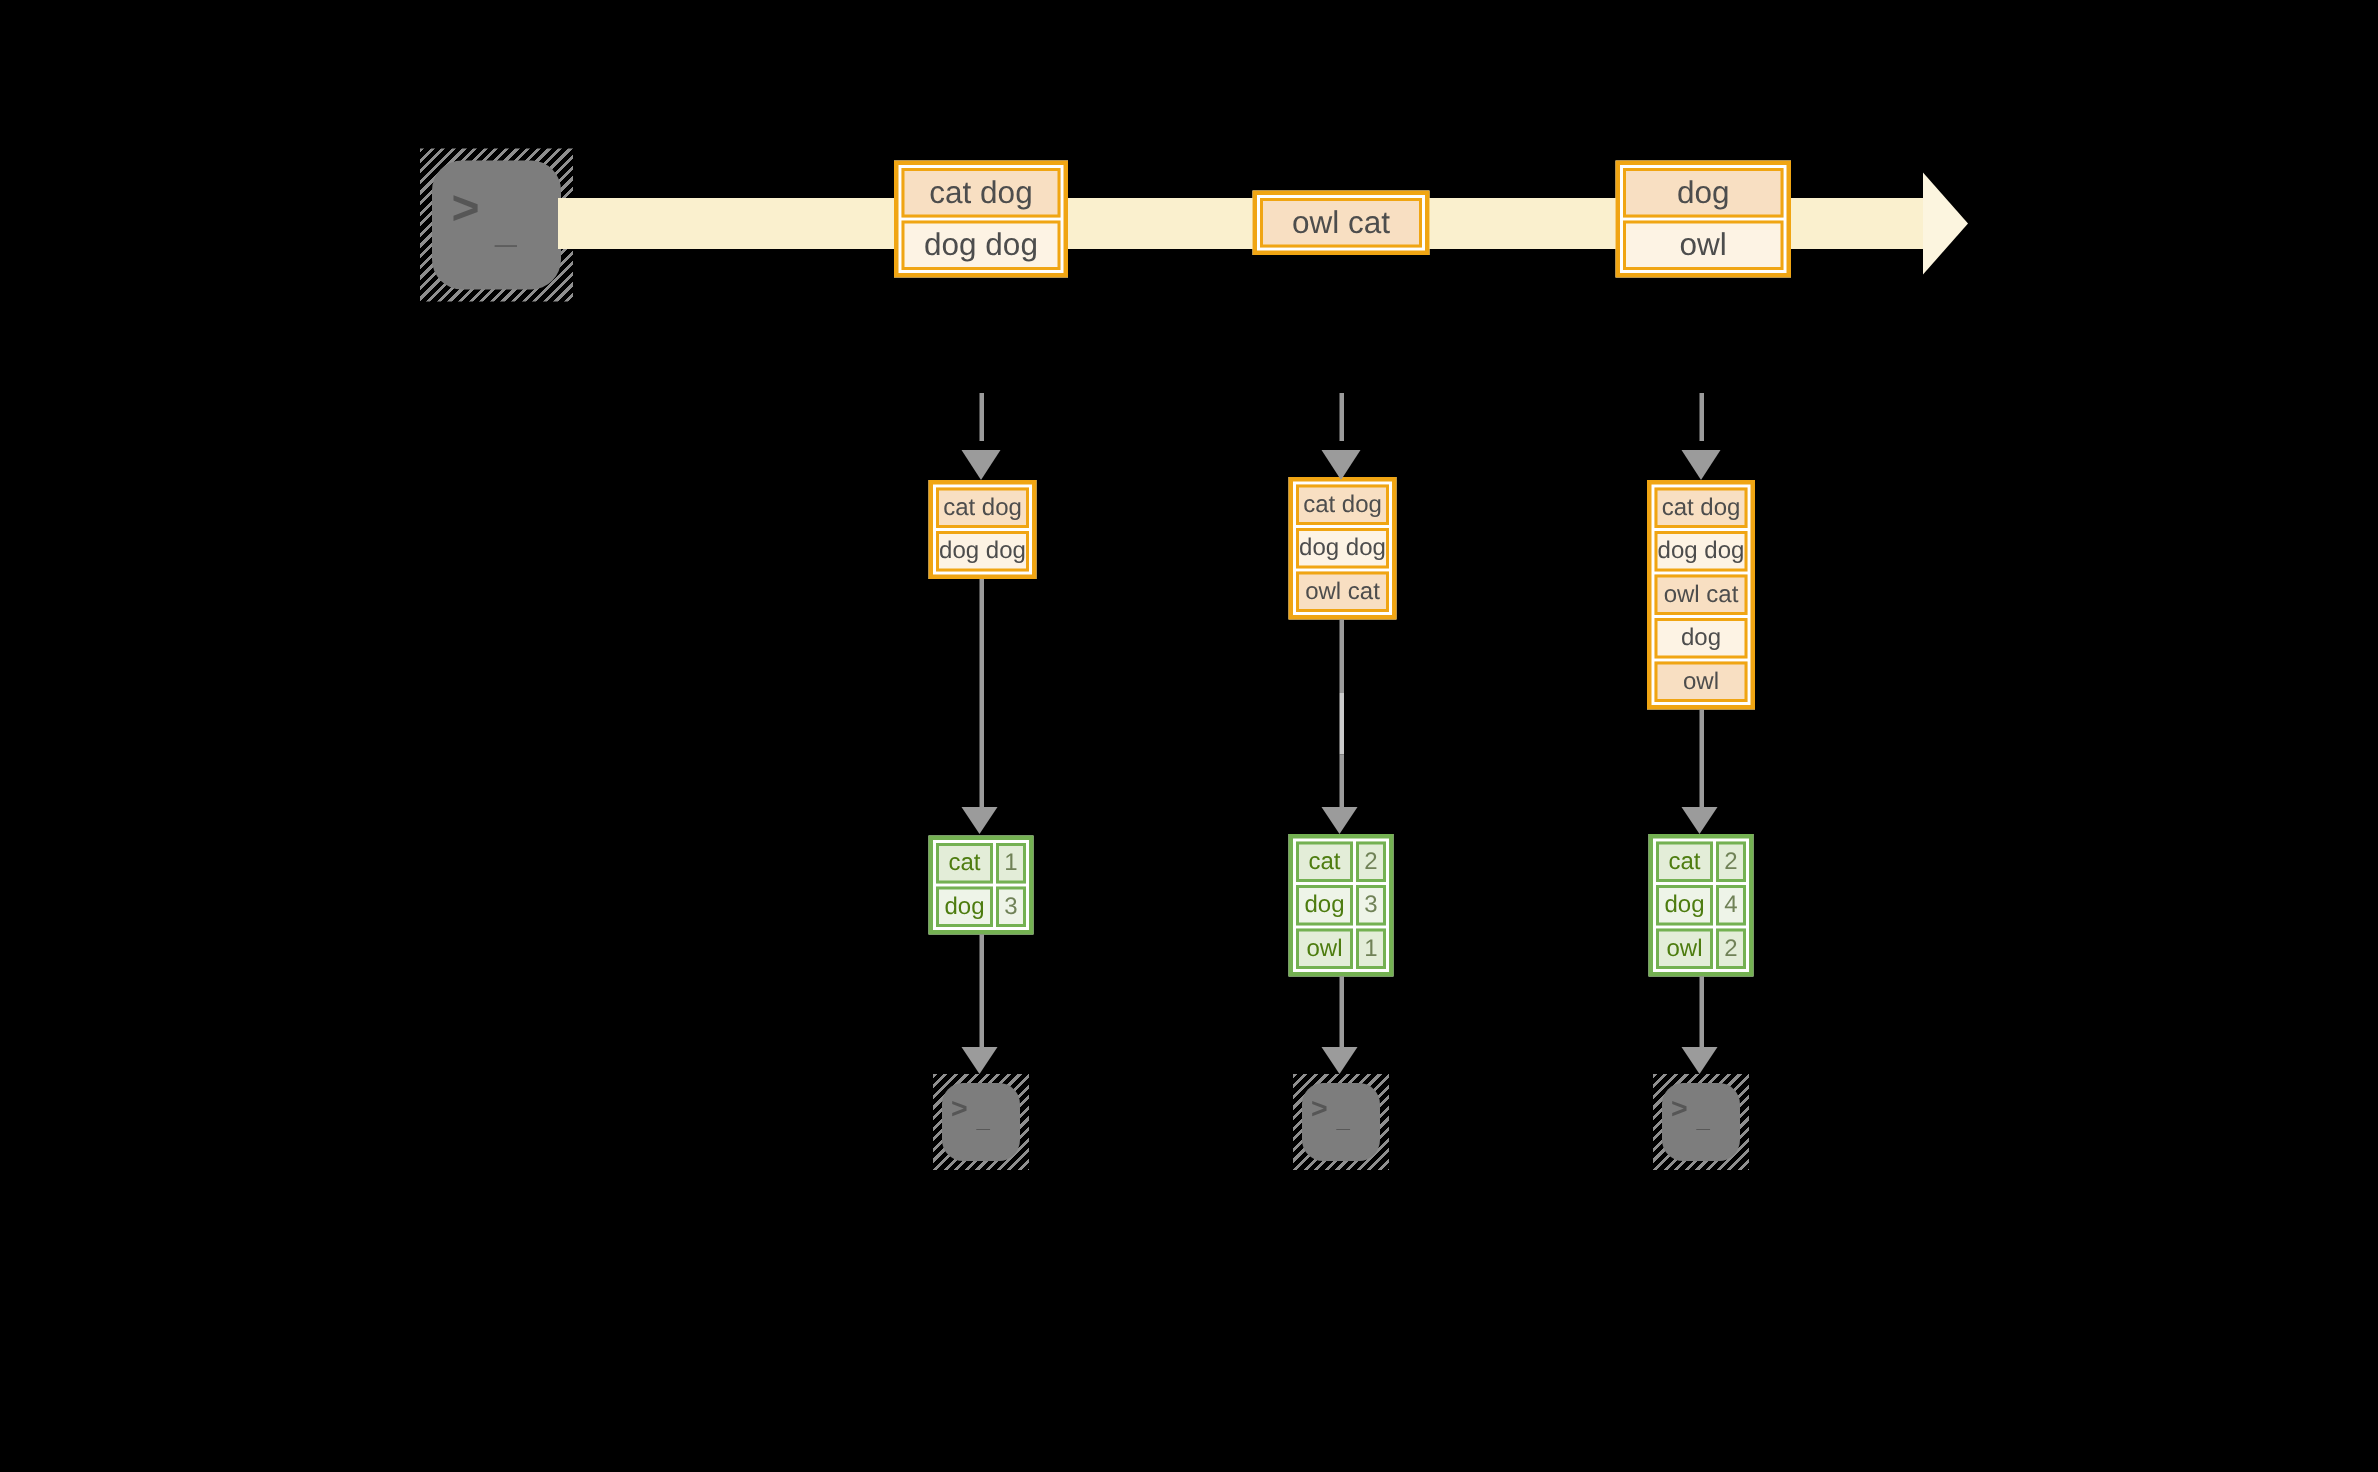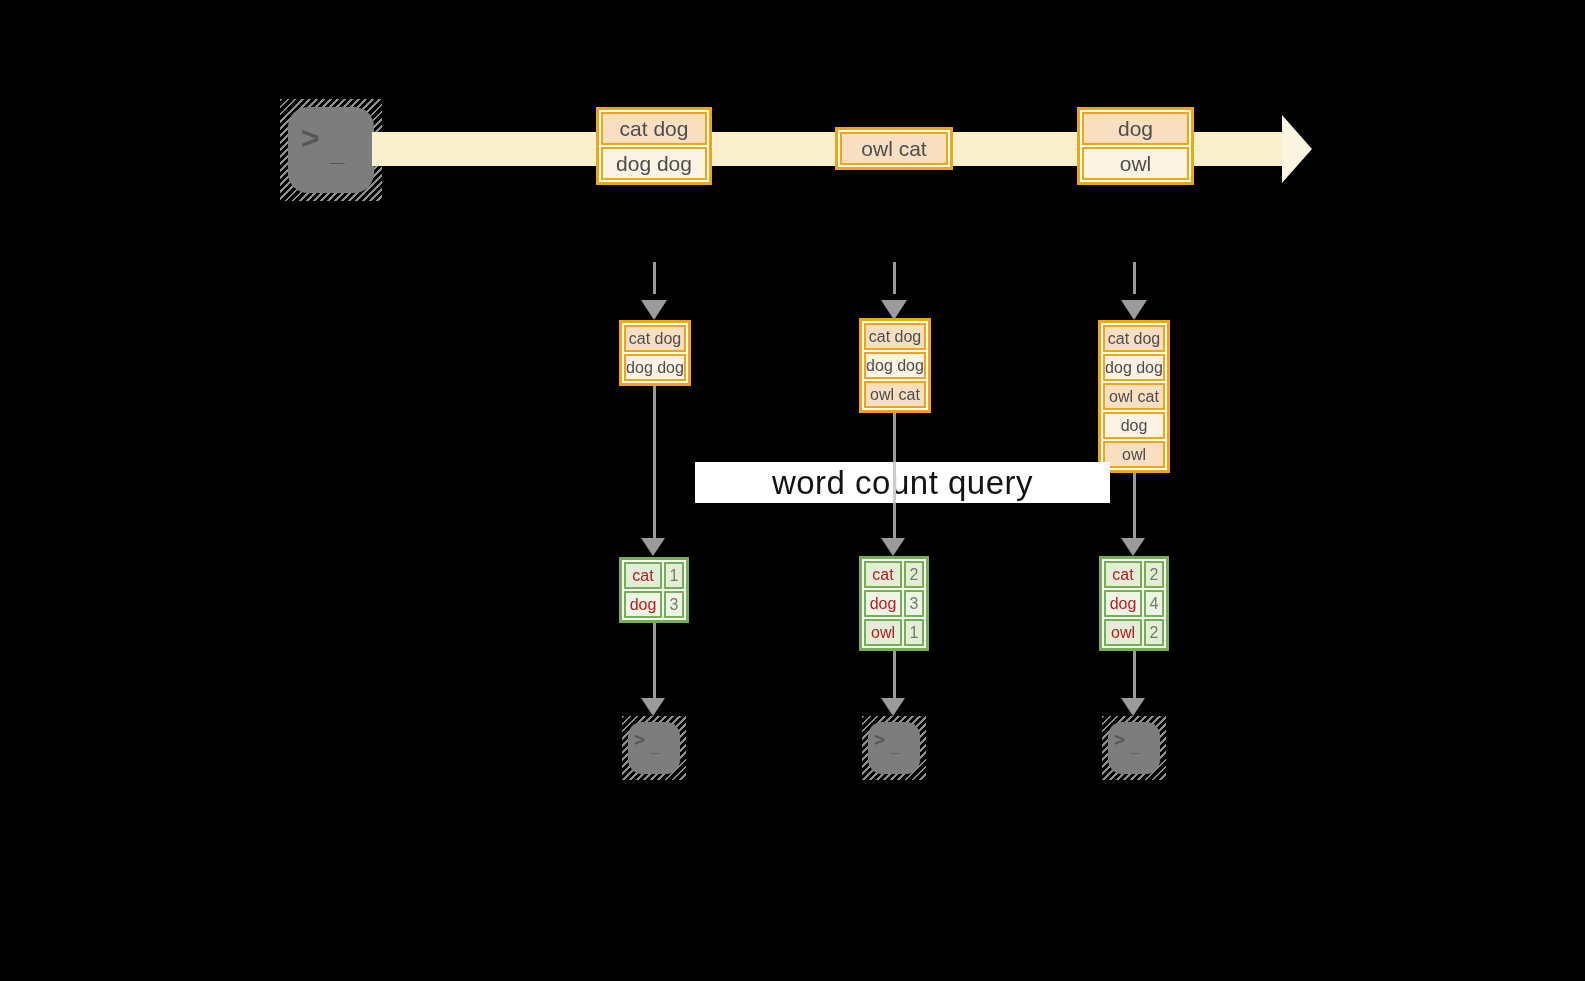--- a/index.html
+++ b/index.html
@@ -36,21 +36,21 @@
   .sbox{position:absolute;z-index:2;border:3px solid #f0a513;background:#fff;width:72px;
     padding:2px;display:flex;flex-direction:column;gap:2px;}
   .scell{border:2px solid #f0a513;height:27px;display:flex;align-items:center;justify-content:center;
     font-size:16px;color:#4d4d4d;}
   .sbox .scell:nth-child(odd){background:#f8dfc2;}
   .sbox .scell:nth-child(even){background:#fdf3e4;}
   
   .gtable{position:absolute;z-index:2;border:3px solid #74b152;background:#fff;width:70px;
     padding:2px;display:grid;grid-template-columns:38px 20px;gap:2px;}
   .gcell{border:2px solid #74b152;height:27px;display:flex;align-items:center;justify-content:center;
-    font-size:16px;color:#b91c1c;}
+    font-size:16px;color:#4d7c0f;}
   .gcell.num{color:#708257;}
   .gtable .gcell:nth-child(4n+1),.gtable .gcell:nth-child(4n+2){background:#e3edd8;}
   .gtable .gcell:nth-child(4n+3),.gtable .gcell:nth-child(4n+4){background:#eef4e8;}
   
   .vline{position:absolute;width:3px;background:#9b9b9b;z-index:3;}
   .vline.lite{background:#cbcbcb;}
   .ahead{position:absolute;width:0;height:0;z-index:3;
     border-left:13px solid transparent;border-right:13px solid transparent;
     border-top:20px solid #9b9b9b;}
   .ahead.sm{border-left-width:12px;border-right-width:12px;border-top-width:18px;}
@@ -103,21 +103,20 @@
     <div class="scell">owl cat</div>
   </div>
   <div class="sbox" style="left:1098px;top:320px;">
     <div class="scell">cat dog</div>
     <div class="scell">dog dog</div>
     <div class="scell">owl cat</div>
     <div class="scell">dog</div>
     <div class="scell">owl</div>
   </div>
 
-  <div class="qlabel">word count query</div>
 
   <div class="vline" style="left:653px;top:386px;height:154px;"></div>
   <div class="ahead sm" style="left:641px;top:538px;"></div>
 
   <div class="vline" style="left:893px;top:413px;height:49px;"></div>
   <div class="vline lite" style="left:893px;top:462px;height:41px;"></div>
   <div class="vline" style="left:893px;top:503px;height:37px;"></div>
   <div class="ahead sm" style="left:881px;top:538px;"></div>
 
   <div class="vline" style="left:1133px;top:473px;height:67px;"></div>

